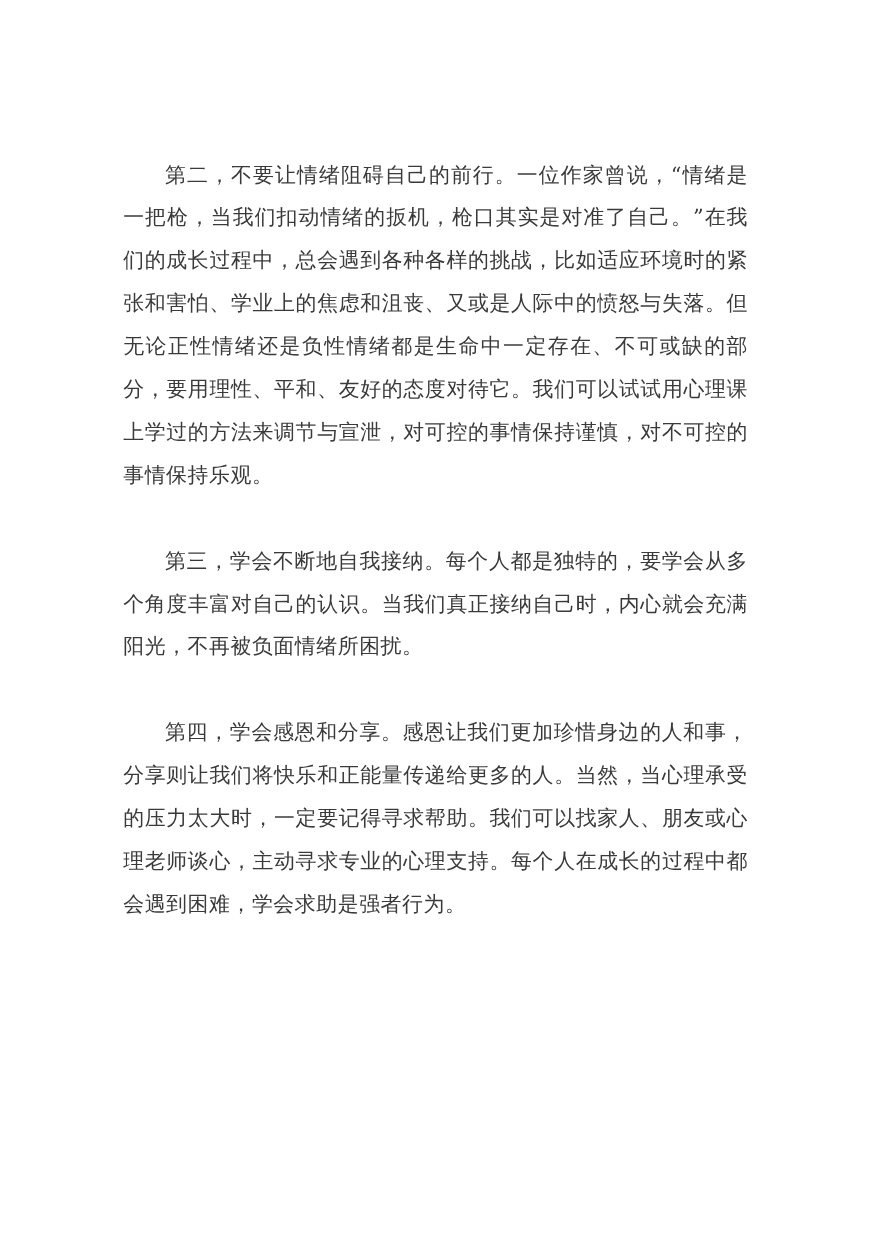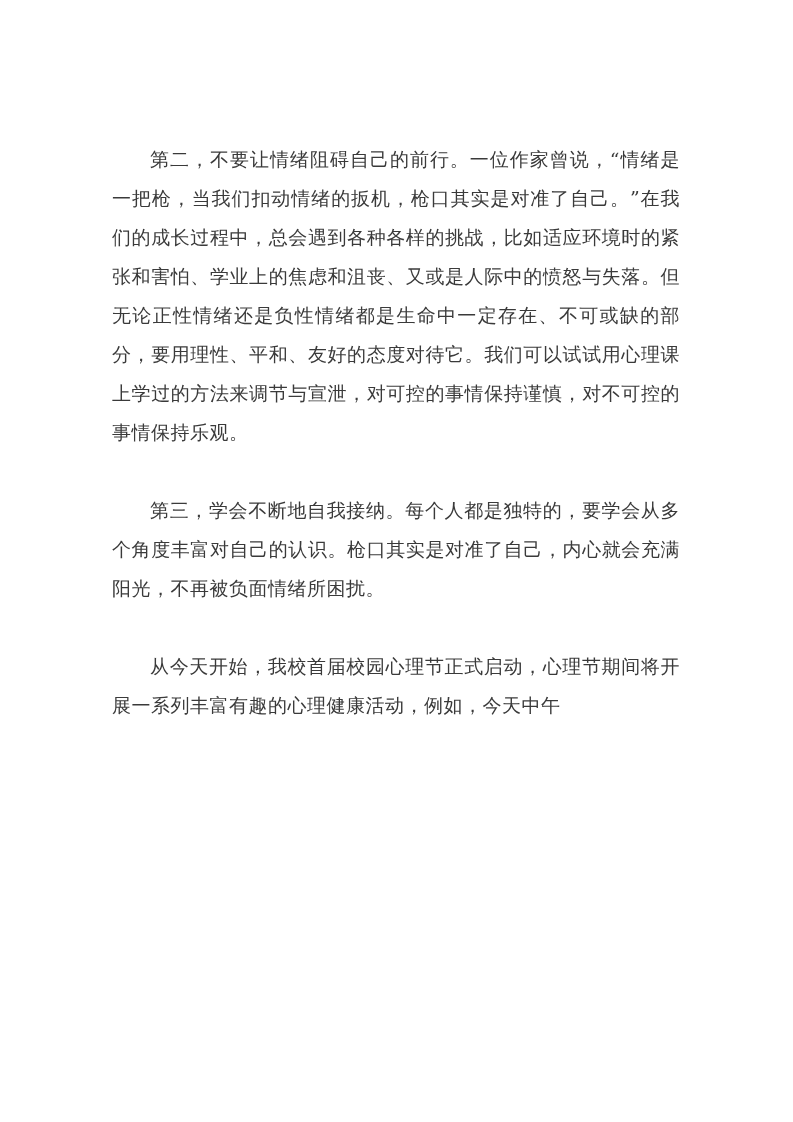--- a/index.html
+++ b/index.html
@@ -34,16 +34,16 @@
   .doc-body p:last-child {
     margin-bottom: 0;
   }
 </style>
 </head>
 <body>
 
 <div class="page">
   <div class="doc-body">
     <p>第二，不要让情绪阻碍自己的前行。一位作家曾说，“情绪是一把枪，当我们扣动情绪的扳机，枪口其实是对准了自己。”在我们的成长过程中，总会遇到各种各样的挑战，比如适应环境时的紧张和害怕、学业上的焦虑和沮丧、又或是人际中的愤怒与失落。但无论正性情绪还是负性情绪都是生命中一定存在、不可或缺的部分，要用理性、平和、友好的态度对待它。我们可以试试用心理课上学过的方法来调节与宣泄，对可控的事情保持谨慎，对不可控的事情保持乐观。</p>
-    <p>第三，学会不断地自我接纳。每个人都是独特的，要学会从多个角度丰富对自己的认识。枪口其实是对准了自己，内心就会充满阳光，不再被负面情绪所困扰。</p>
-    <p>从今天开始，我校首届校园心理节正式启动，心理节期间将开展一系列丰富有趣的心理健康活动，例如，今天中午</p>
+    <p>第三，学会不断地自我接纳。每个人都是独特的，要学会从多个角度丰富对自己的认识。当我们真正接纳自己时，内心就会充满阳光，不再被负面情绪所困扰。</p>
+    <p>第四，学会感恩和分享。感恩让我们更加珍惜身边的人和事，分享则让我们将快乐和正能量传递给更多的人。当然，当心理承受的压力太大时，一定要记得寻求帮助。我们可以找家人、朋友或心理老师谈心，主动寻求专业的心理支持。每个人在成长的过程中都会遇到困难，学会求助是强者行为。</p>
   </div>
 </div>
 
 </body></html>

